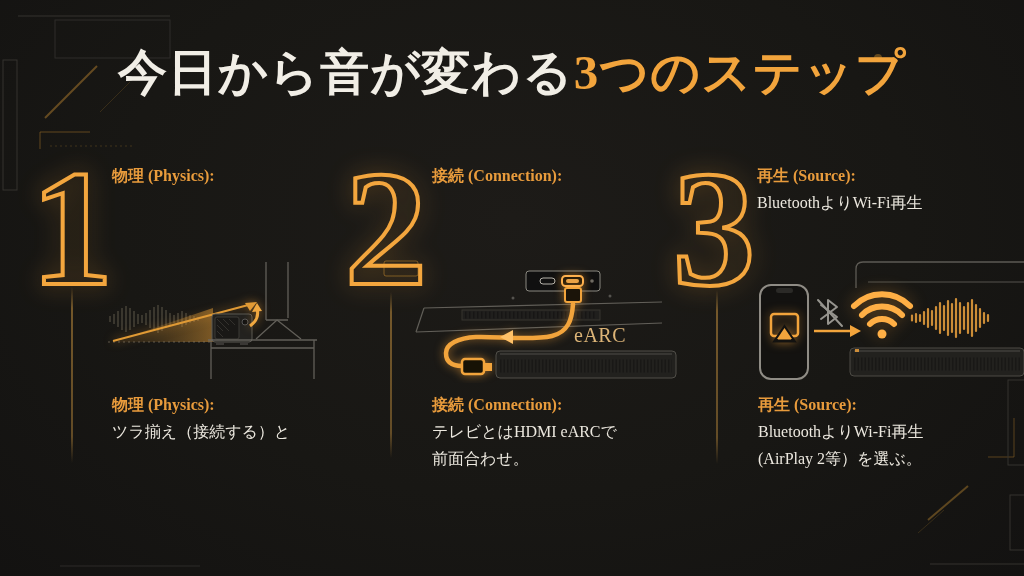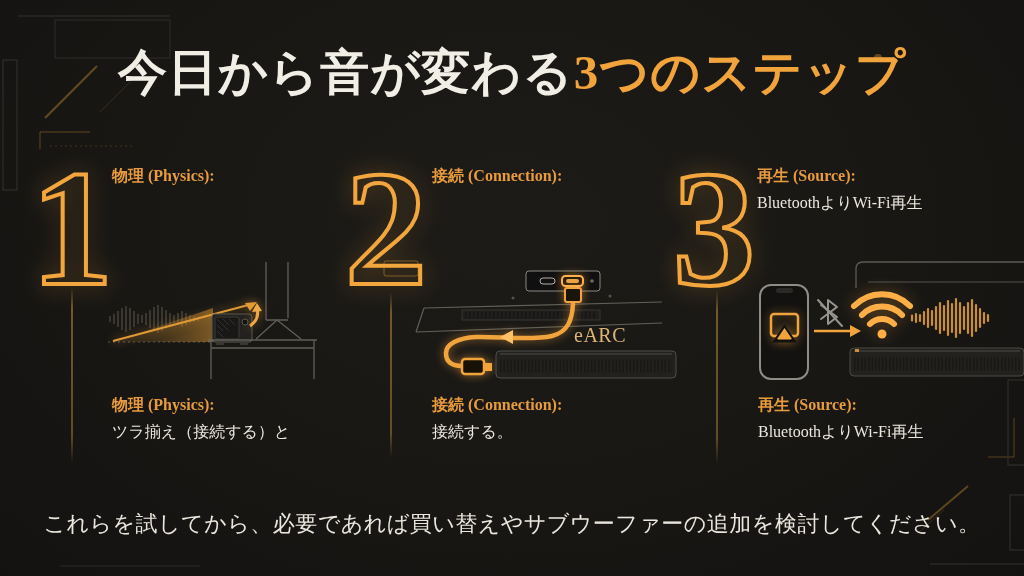--- a/index.html
+++ b/index.html
@@ -186,22 +186,23 @@
       <rect x="123" y="91" width="4" height="3" fill="#f2a43c" opacity="0.8"></rect>
     </g>
   </svg>
 
   <div class="textblock" style="left:112px;top:391px">
     <div class="h">物理 (Physics):</div>
     <div class="b">ツラ揃え（接続する）と</div>
   </div>
   <div class="textblock" style="left:432px;top:391px">
     <div class="h">接続 (Connection):</div>
-    <div class="b">接続する。</div>
+    <div class="b">テレビとはHDMI eARCで</div>
+    <div class="b">前面合わせ。</div>
   </div>
   <div class="textblock" style="left:758px;top:391px">
     <div class="h">再生 (Source):</div>
     <div class="b">BluetoothよりWi-Fi再生</div>
-  </div>
-
-  <div class="footer">これらを試してから、必要であれば買い替えやサブウーファーの追加を検討してください。</div>
+    <div class="b">(AirPlay 2等）を選ぶ。</div>
+  </div>
+
 
 </div>
 
 </body></html>

